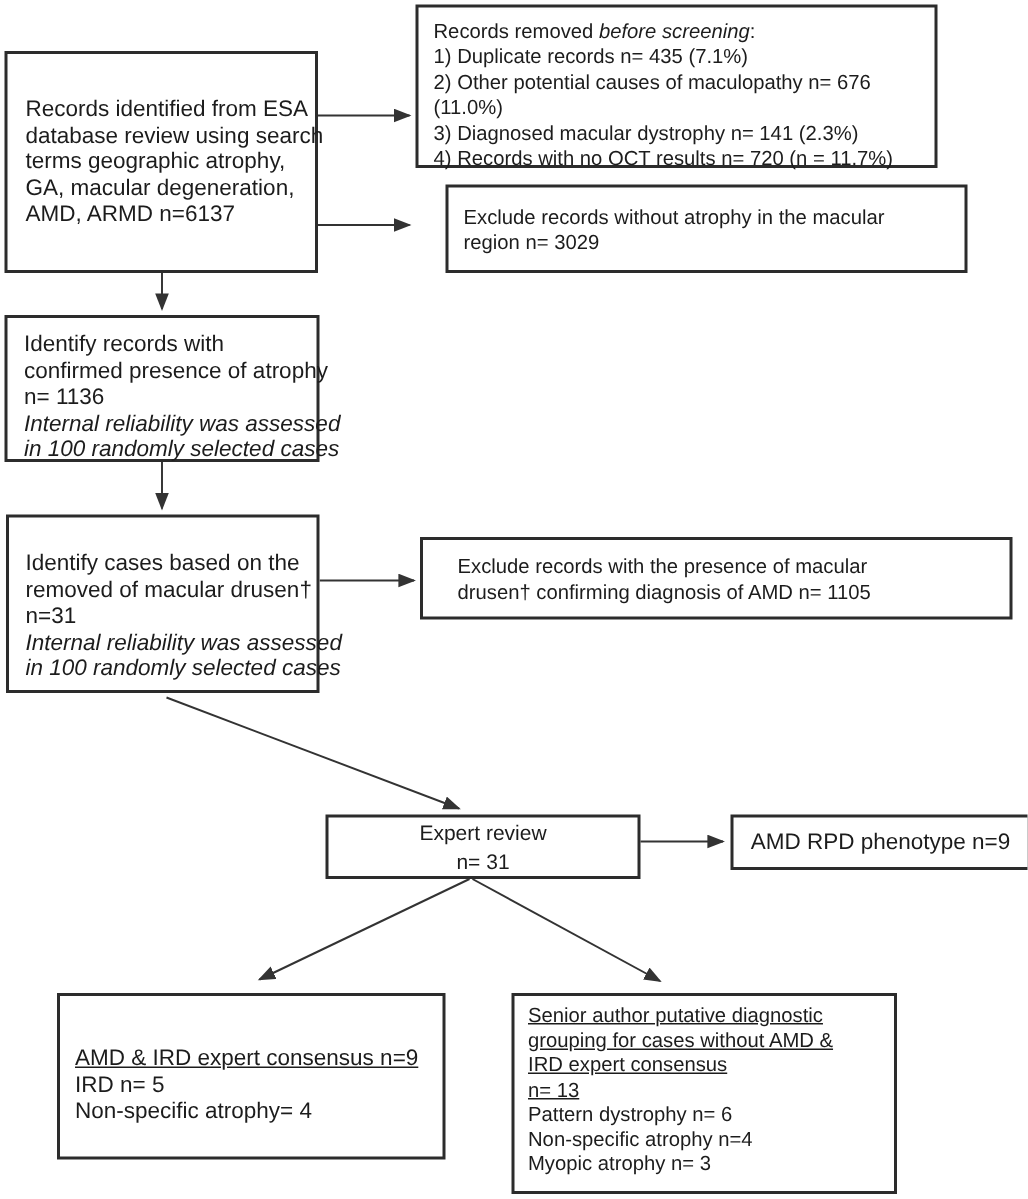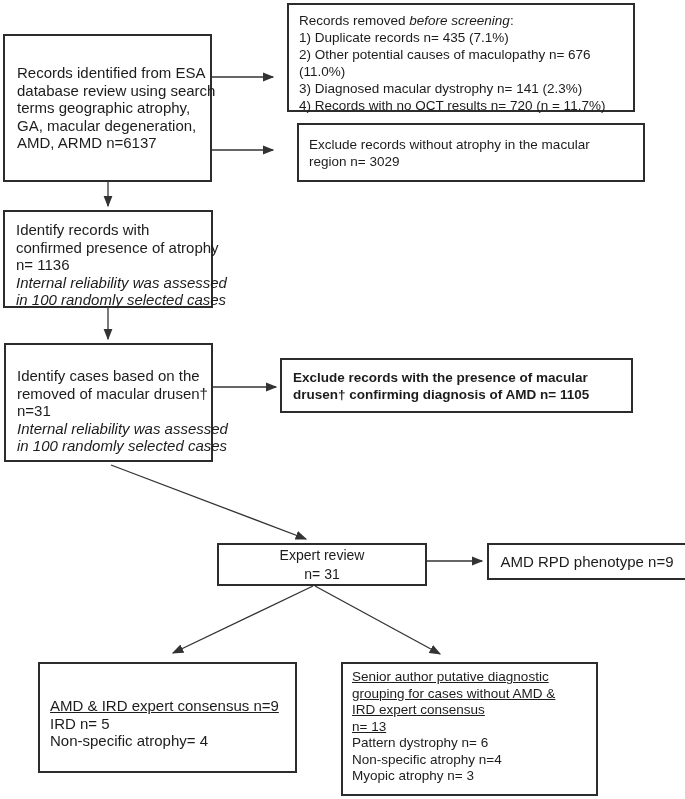--- a/index.html
+++ b/index.html
@@ -48,21 +48,21 @@
   </svg>
 
   <div class="box vc fs14" style="left:3px;top:34px;width:209px;height:148px;padding:6px 6px 6px 12px;">
     <div class="ln">Records identified from ESA</div>
     <div class="ln">database review using search</div>
     <div class="ln">terms geographic atrophy,</div>
     <div class="ln">GA, macular degeneration,</div>
     <div class="ln">AMD, ARMD n=6137</div>
   </div>
 
-  <div class="box" style="left:287px;top:3px;width:348px;height:109px;padding:7px 6px 4px 10px;">
+  <div class="box" style="left:277px;top:3px;width:348px;height:109px;padding:7px 6px 4px 10px;">
     <div class="ln"><span>Records removed </span><span class="it">before screening</span><span>:</span></div>
     <div class="ln">1) Duplicate records n= 435 (7.1%)</div>
     <div class="ln">2) Other potential causes of maculopathy n= 676</div>
     <div class="ln">(11.0%)</div>
     <div class="ln">3) Diagnosed macular dystrophy n= 141 (2.3%)</div>
     <div class="ln">4) Records with no OCT results n= 720 (n = 11.7%)</div>
   </div>
 
   <div class="box vc" style="left:277px;top:123px;width:348px;height:59px;padding:4px 6px 4px 10px;margin-left:20px;">
     <div class="ln">Exclude records without atrophy in the macular</div>
@@ -78,21 +78,21 @@
   </div>
 
   <div class="box fs14" style="left:4px;top:343px;width:209px;height:119px;padding:22px 6px 4px 11px;">
     <div class="ln">Identify cases based on the</div>
     <div class="ln">removed of macular drusen†</div>
     <div class="ln">n=31</div>
     <div class="ln it">Internal reliability was assessed</div>
     <div class="ln it">in 100 randomly selected cases</div>
   </div>
 
-  <div class="box vc" style="left:280px;top:358px;width:353px;height:55px;padding:4px 6px 4px 11px;font-weight:bold;">
+  <div class="box vc" style="left:280px;top:358px;width:395px;height:55px;padding:4px 6px 4px 23px;">
     <div class="ln">Exclude records with the presence of macular</div>
     <div class="ln">drusen† confirming diagnosis of AMD n= 1105</div>
   </div>
 
   <div class="box vc tc fsG" style="left:217px;top:543px;width:210px;height:43px;padding:2px 6px;">
     <div class="ln">Expert review</div>
     <div class="ln">n= 31</div>
   </div>
 
   <div class="box vc tc fs14" style="left:487px;top:543px;width:200px;height:37px;padding:2px 4px;">

